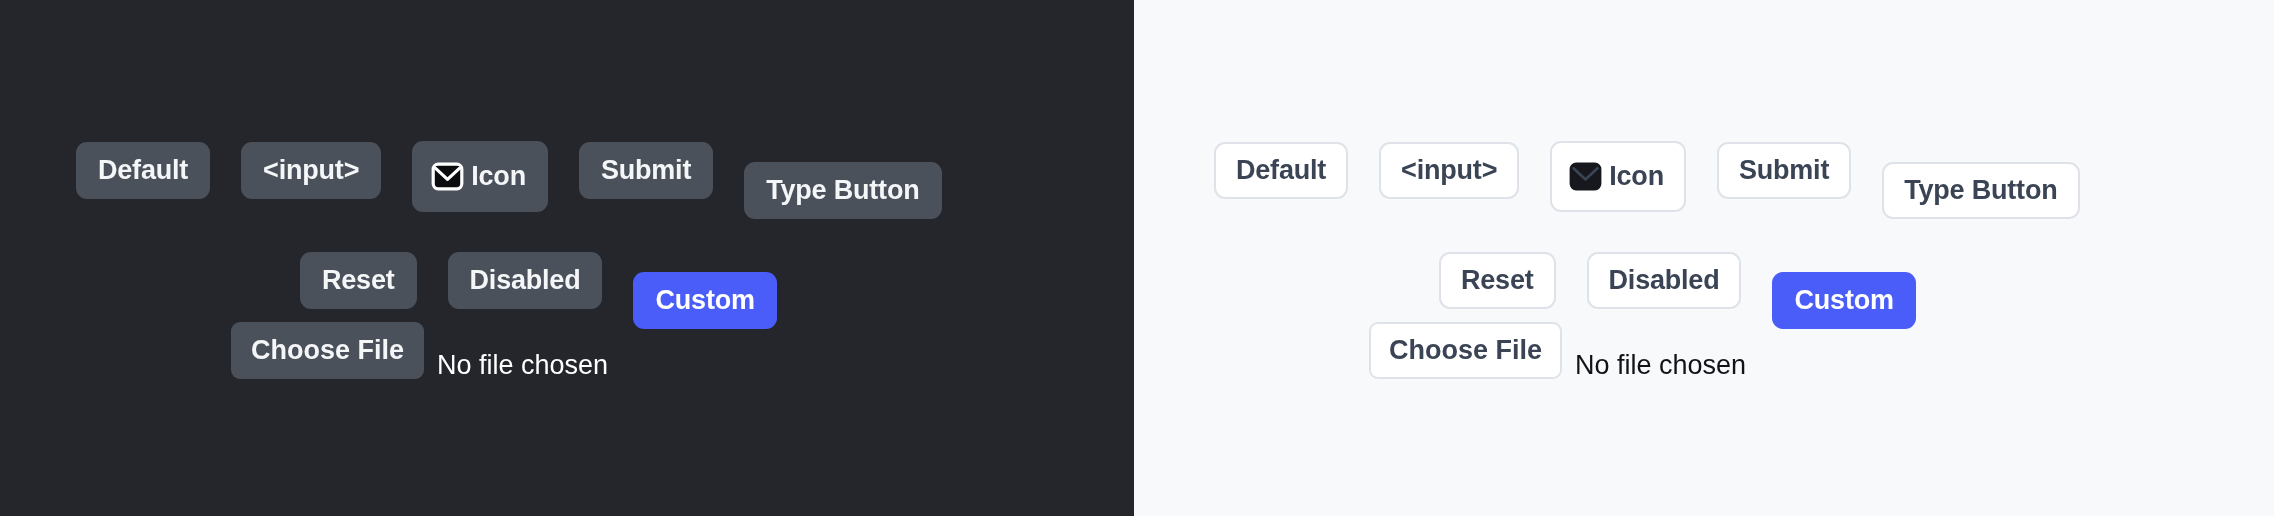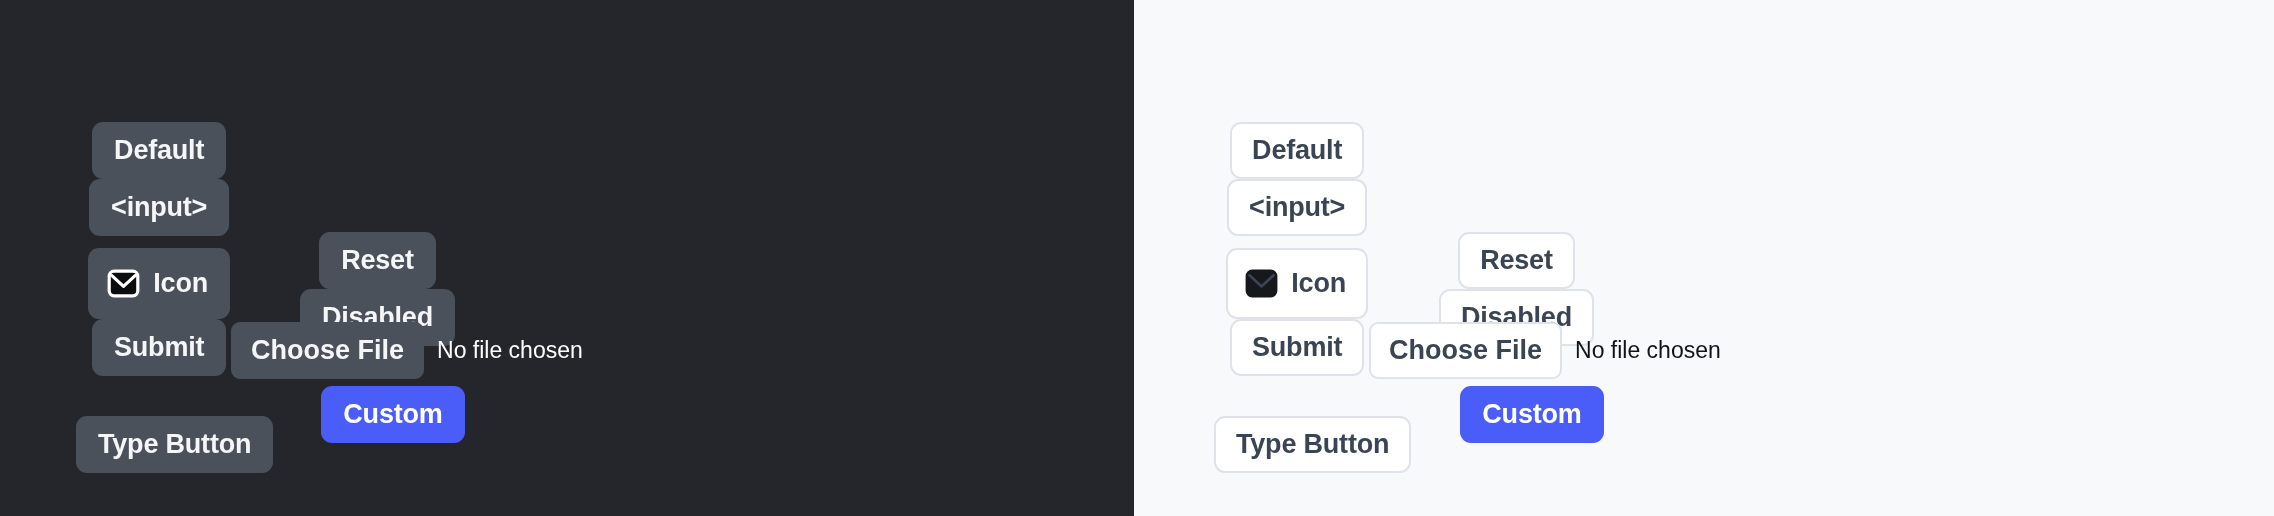--- a/index.html
+++ b/index.html
@@ -39,21 +39,21 @@
   .rows {
     position: absolute;
     left: 0;
     top: 0;
     width: 100%;
     height: 100%;
   }
   .row {
     position: absolute;
     display: flex;
-    flex-direction: column;
+    flex-direction: row;
     align-items: center;
   }
   .panel-dark .row-1 { left: 76px;  top: 122px; }
   .panel-dark .row-2 { left: 300px; top: 232px; }
   .panel-dark .row-3 { left: 231px; top: 322px; }
 
   .panel-light .row-1 { left: 80px;  top: 122px; }
   .panel-light .row-2 { left: 305px; top: 232px; }
   .panel-light .row-3 { left: 235px; top: 322px; }
 
@@ -96,21 +96,21 @@
     padding: 13px 20px;
   }
   .panel-light .btn.btn-accent {
     background: #4a5df9;
     color: #ffffff;
     border: 2px solid #4a5df9;
   }
 
   
   .btn-icon {
-    gap: 13px;
+    gap: 7px;
     padding-left: 19px;
     padding-right: 22px;
     padding-top: 21px;
     padding-bottom: 21px;
     margin-top: 12px;
   }
   .panel-light .btn-icon {
     padding-top: 19px;
     padding-bottom: 19px;
     padding-left: 17px;
@@ -122,21 +122,21 @@
     justify-content: center;
     width: 33px;
     height: 29px;
   }
   .btn-icon .icon-glyph svg { display: block; }
 
   
   .file-row {
     display: inline-flex;
     flex-direction: row;
-    align-items: center;
+    align-items: flex-end;
   }
   .file-btn {
     font-family: "Liberation Sans", sans-serif;
     font-weight: bold;
     font-size: 27px;
     line-height: 1;
     border-radius: 9px;
     box-sizing: border-box;
     display: inline-flex;
     align-items: center;
@@ -153,21 +153,21 @@
   }
   .panel-light .file-btn {
     background: #ffffff;
     color: #3a4454;
     border: 2px solid #dfe3e9;
     padding: 13px 18px;
   }
   .file-label {
     font-family: "Liberation Sans", sans-serif;
     font-weight: normal;
-    font-size: 23px;
+    font-size: 27px;
     line-height: 1;
     white-space: nowrap;
     margin-left: 13px;
   }
   .panel-dark .file-label { color: #ffffff; }
   .panel-light .file-label { color: #111318; }
 </style>
 </head>
 <body>
 

